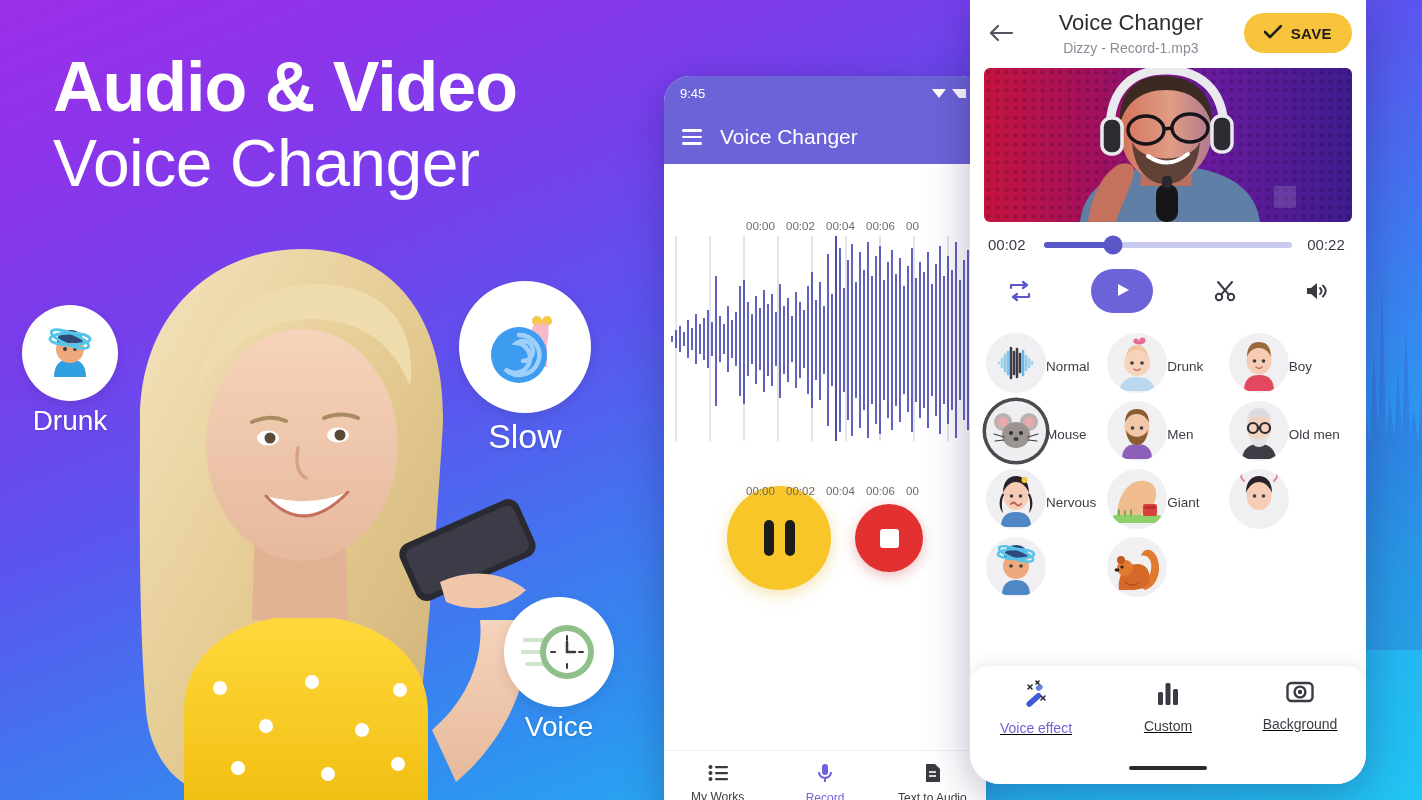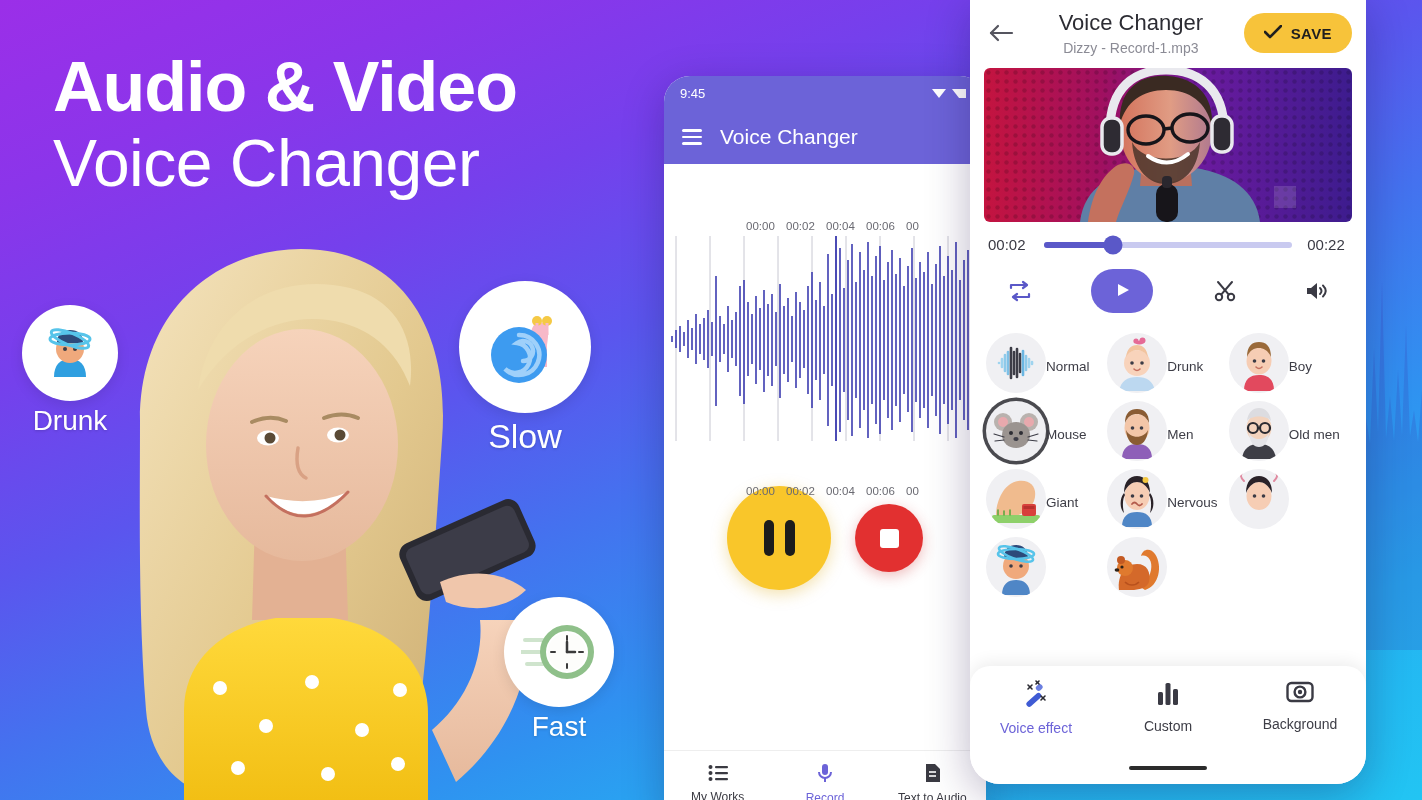--- a/index.html
+++ b/index.html
@@ -170,21 +170,21 @@
     width: 60px; height: 60px; border-radius: 50%; background: #f0f0f3;
     display: flex; align-items: center; justify-content: center; overflow: hidden;
   }
   .fx.selected .ic { box-shadow: 0 0 0 3.5px #4a4a4f; background: #efeff2; }
   .fx .fxlabel { font-size: 13.5px; color: #3d3d46; margin-top: 7px; }
 
   .r-tabbar {
     position: absolute; left: 0; right: 0; bottom: 0; height: 118px;
     background: #fff; border-radius: 20px 20px 0 0;
     box-shadow: 0 -4px 16px rgba(0,0,0,.07);
-    display: flex; padding-top: 14px;
+    display: flex; padding-top: 14px; text-decoration: underline;
   }
   .r-tab {
     flex: 1; display: flex; flex-direction: column; align-items: center; gap: 9px;
     font-size: 14px; color: #3d3d46; cursor: pointer;
   }
   .r-tab.active { color: #6c63d8; }
   .home-indicator {
     position: absolute; left: 50%; bottom: 14px; transform: translateX(-50%);
     width: 78px; height: 4px; background: #2b2b2b; border-radius: 3px;
   }
@@ -320,21 +320,21 @@
       <g stroke="#3a3a3a" stroke-width="2" stroke-linecap="round">
         <line x1="46" y1="22" x2="46" y2="26"></line>
           <line x1="46" y1="50" x2="46" y2="54"></line>
         <line x1="30" y1="38" x2="34" y2="38"></line>
           <line x1="58" y1="38" x2="62" y2="38"></line>
       </g>
       <line x1="46" y1="38" x2="46" y2="28" stroke="#3a3a3a" stroke-width="2.5" stroke-linecap="round"></line>
       <line x1="46" y1="38" x2="54" y2="38" stroke="#3a3a3a" stroke-width="2.5" stroke-linecap="round"></line>
     </svg>
   </div>
-  <div class="blabel">Fast</div>
+  <div class="blabel">Voice</div>
 </div>
 
 <div class="phone-mid">
 
   <div class="statusbar">
     <span>9:45</span>
     <span>
       <svg width="40" height="14" viewBox="0 0 40 14">
         <path d="M2,4 L16,4 L9,13 Z" fill="#fff"></path>
         <path d="M22,4 L36,4 L36,13 L29,13 Z" fill="#fff"></path>
@@ -748,50 +748,50 @@
               <circle cx="34" cy="25" r="5"></circle>
               <line x1="27" y1="25" x2="29" y2="25"></line>
           </g>
         </svg>
       </div>
       <div class="fxlabel">Old men</div>
     </div>
 
     <div class="fx">
       <div class="ic">
+        <svg width="56" height="56" viewBox="0 0 56 56">
+          <path d="M13,56 C13,45 19,41 28,41 C37,41 43,45 43,56 Z" fill="#4f86c6"></path>
+          <ellipse cx="28" cy="25" rx="12.5" ry="14" fill="#f6cdb4"></ellipse>
+          <path d="M15,22 C15,10 21,5 28,5 C35,5 41,10 41,22 C38,14 32,11 28,11 C24,11 18,14 15,22 Z" fill="#2a2228"></path>
+          <path d="M15,22 C10,28 11,38 15,42 C13,34 14,27 16,24 Z" fill="#2a2228"></path>
+          <path d="M41,22 C46,28 45,38 41,42 C43,34 42,27 40,24 Z" fill="#2a2228"></path>
+          <circle cx="23.5" cy="25" r="1.8" fill="#3c3c46"></circle>
+            <circle cx="32.5" cy="25" r="1.8" fill="#3c3c46"></circle>
+          <path d="M23,33 q2.5,-3 5,0 q2.5,3 5,0" stroke="#b35b4c" stroke-width="1.8" fill="none" stroke-linecap="round"></path>
+          <circle cx="36.5" cy="9" r="3" fill="#f2c640"></circle>
+        </svg>
+      </div>
+      <div class="fxlabel">Nervous</div>
+    </div>
+
+    <div class="fx">
+      <div class="ic">
         <svg width="52" height="48" viewBox="0 0 52 48">
           <path d="M6,40 C6,26 14,8 28,6 C42,4 48,14 44,26 C40,36 28,42 18,42 C11,42 6,42 6,40 Z" fill="#f0bb8e"></path>
           <rect x="2" y="40" width="48" height="8" rx="2" fill="#8ed06a"></rect>
           <g stroke="#5fa83f" stroke-width="1.6" stroke-linecap="round">
             <line x1="8" y1="40" x2="8" y2="35"></line>
               <line x1="14" y1="40" x2="14" y2="36"></line>
             <line x1="20" y1="40" x2="20" y2="35"></line>
           </g>
           <rect x="32" y="29" width="14" height="12" rx="2" fill="#d8403c"></rect>
           <rect x="33.5" y="31" width="11" height="3" fill="#b8312e"></rect>
         </svg>
       </div>
       <div class="fxlabel">Giant</div>
-    </div>
-
-    <div class="fx">
-      <div class="ic">
-        <svg width="56" height="56" viewBox="0 0 56 56">
-          <path d="M13,56 C13,45 19,41 28,41 C37,41 43,45 43,56 Z" fill="#4f86c6"></path>
-          <ellipse cx="28" cy="25" rx="12.5" ry="14" fill="#f6cdb4"></ellipse>
-          <path d="M15,22 C15,10 21,5 28,5 C35,5 41,10 41,22 C38,14 32,11 28,11 C24,11 18,14 15,22 Z" fill="#2a2228"></path>
-          <path d="M15,22 C10,28 11,38 15,42 C13,34 14,27 16,24 Z" fill="#2a2228"></path>
-          <path d="M41,22 C46,28 45,38 41,42 C43,34 42,27 40,24 Z" fill="#2a2228"></path>
-          <circle cx="23.5" cy="25" r="1.8" fill="#3c3c46"></circle>
-            <circle cx="32.5" cy="25" r="1.8" fill="#3c3c46"></circle>
-          <path d="M23,33 q2.5,-3 5,0 q2.5,3 5,0" stroke="#b35b4c" stroke-width="1.8" fill="none" stroke-linecap="round"></path>
-          <circle cx="36.5" cy="9" r="3" fill="#f2c640"></circle>
-        </svg>
-      </div>
-      <div class="fxlabel">Nervous</div>
     </div>
 
     <div class="fx">
       <div class="ic">
         <svg width="56" height="56" viewBox="0 0 56 56">
           <ellipse cx="28" cy="25" rx="12.5" ry="14" fill="#f6cdb4"></ellipse>
           <path d="M15,22 C15,10 21,5 28,5 C35,5 41,10 41,22 C38,14 32,11 28,11 C24,11 18,14 15,22 Z" fill="#2a2228"></path>
           <circle cx="23.5" cy="25" r="1.8" fill="#3c3c46"></circle>
             <circle cx="32.5" cy="25" r="1.8" fill="#3c3c46"></circle>
           <path d="M13,10 q-5,-5 -2,-8" stroke="#e08aa0" stroke-width="2" fill="none" stroke-linecap="round"></path>

